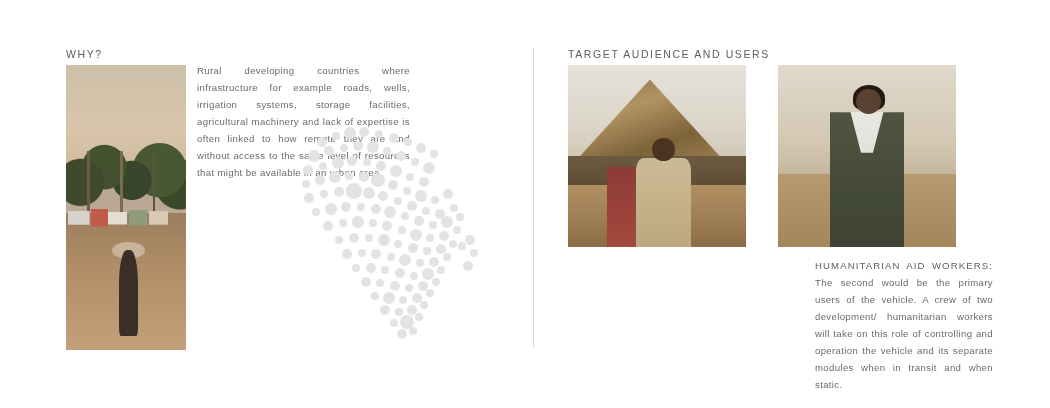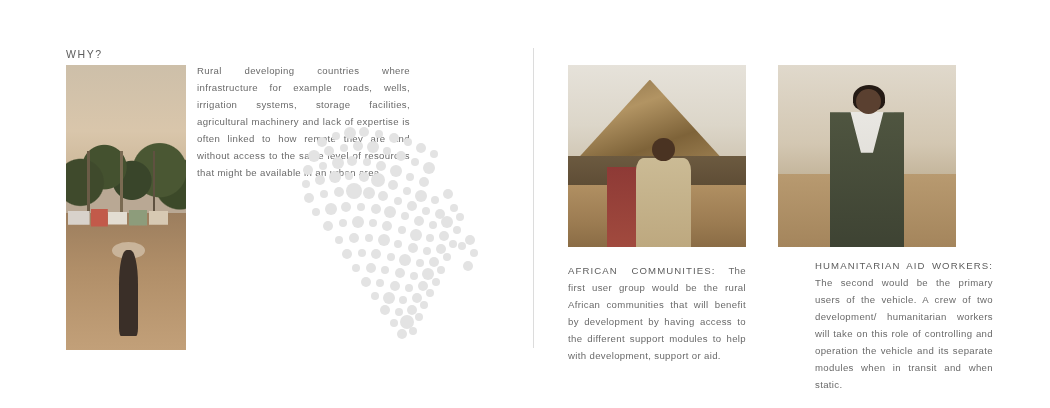--- a/index.html
+++ b/index.html
@@ -357,41 +357,39 @@
         <circle cx="186" cy="120" r="5"></circle>
           <circle cx="190" cy="133" r="4"></circle>
           <circle cx="184" cy="146" r="5"></circle>
         <circle cx="178" cy="126" r="4"></circle>
       </g>
     </svg>
   </div>
 
   <div id="divider"></div>
 
+  <div class="section-title" id="target-title">TARGET AUDIENCE AND USERS</div>
 
   <div class="photo" id="audience-photo-1">
     <div class="sky"></div>
     <div class="hut-roof"></div>
     <div class="hut-wall"></div>
     <div class="ground"></div>
     <div class="wrap"></div>
     <div class="person-body"></div>
     <div class="person-head"></div>
   </div>
 
   <div class="photo" id="audience-photo-2">
     <div class="sky"></div>
     <div class="ground"></div>
     <div class="shirt"></div>
     <div class="vest"></div>
     <div class="hair"></div>
     <div class="person-head"></div>
   </div>
 
-  <div class="caption" id="audience-caption-1">
-    <span class="lead">AFRICAN COMMUNITIES:</span><span> The first user group would be the rural African communities that will benefit by development by having access to the different support modules to help with development, support or aid.</span>
-  </div>
 
   <div class="caption" id="audience-caption-2">
     <span class="lead">HUMANITARIAN AID WORKERS:</span><span> The second would be the primary users of the vehicle. A crew of two development/ humanitarian workers will take on this role of controlling and operation the vehicle and its separate modules when in transit and when static.</span>
   </div>
 
 </div>
 
 </body></html>

